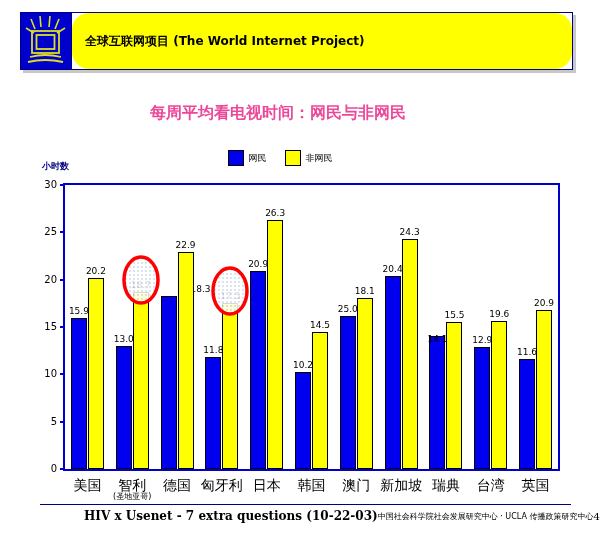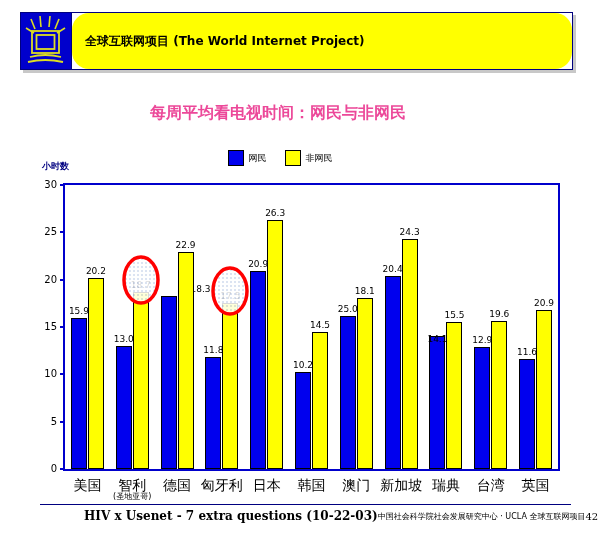--- a/index.html
+++ b/index.html
@@ -254,15 +254,15 @@
             </pattern>
           </defs>
           <ellipse cx="20" cy="26" rx="17" ry="23" fill="url(#dots3)" fill-opacity="0.85" stroke="#ff0000" stroke-width="3.5"></ellipse>
         </svg></div>
     </div>
 </div>
 
 <div id="footer-rule"></div>
 <div id="footer">
   <div id="footer-left">HIV x Usenet - 7 extra questions (10-22-03)</div>
-  <div id="footer-center">中国社会科学院社会发展研究中心 · UCLA 全球互联网项目</div>
+  <div id="footer-center">中国社会科学院社会发展研究中心 · UCLA 传播政策研究中心</div>
   <div id="footer-page">42</div>
 </div>
 
 </body></html>

